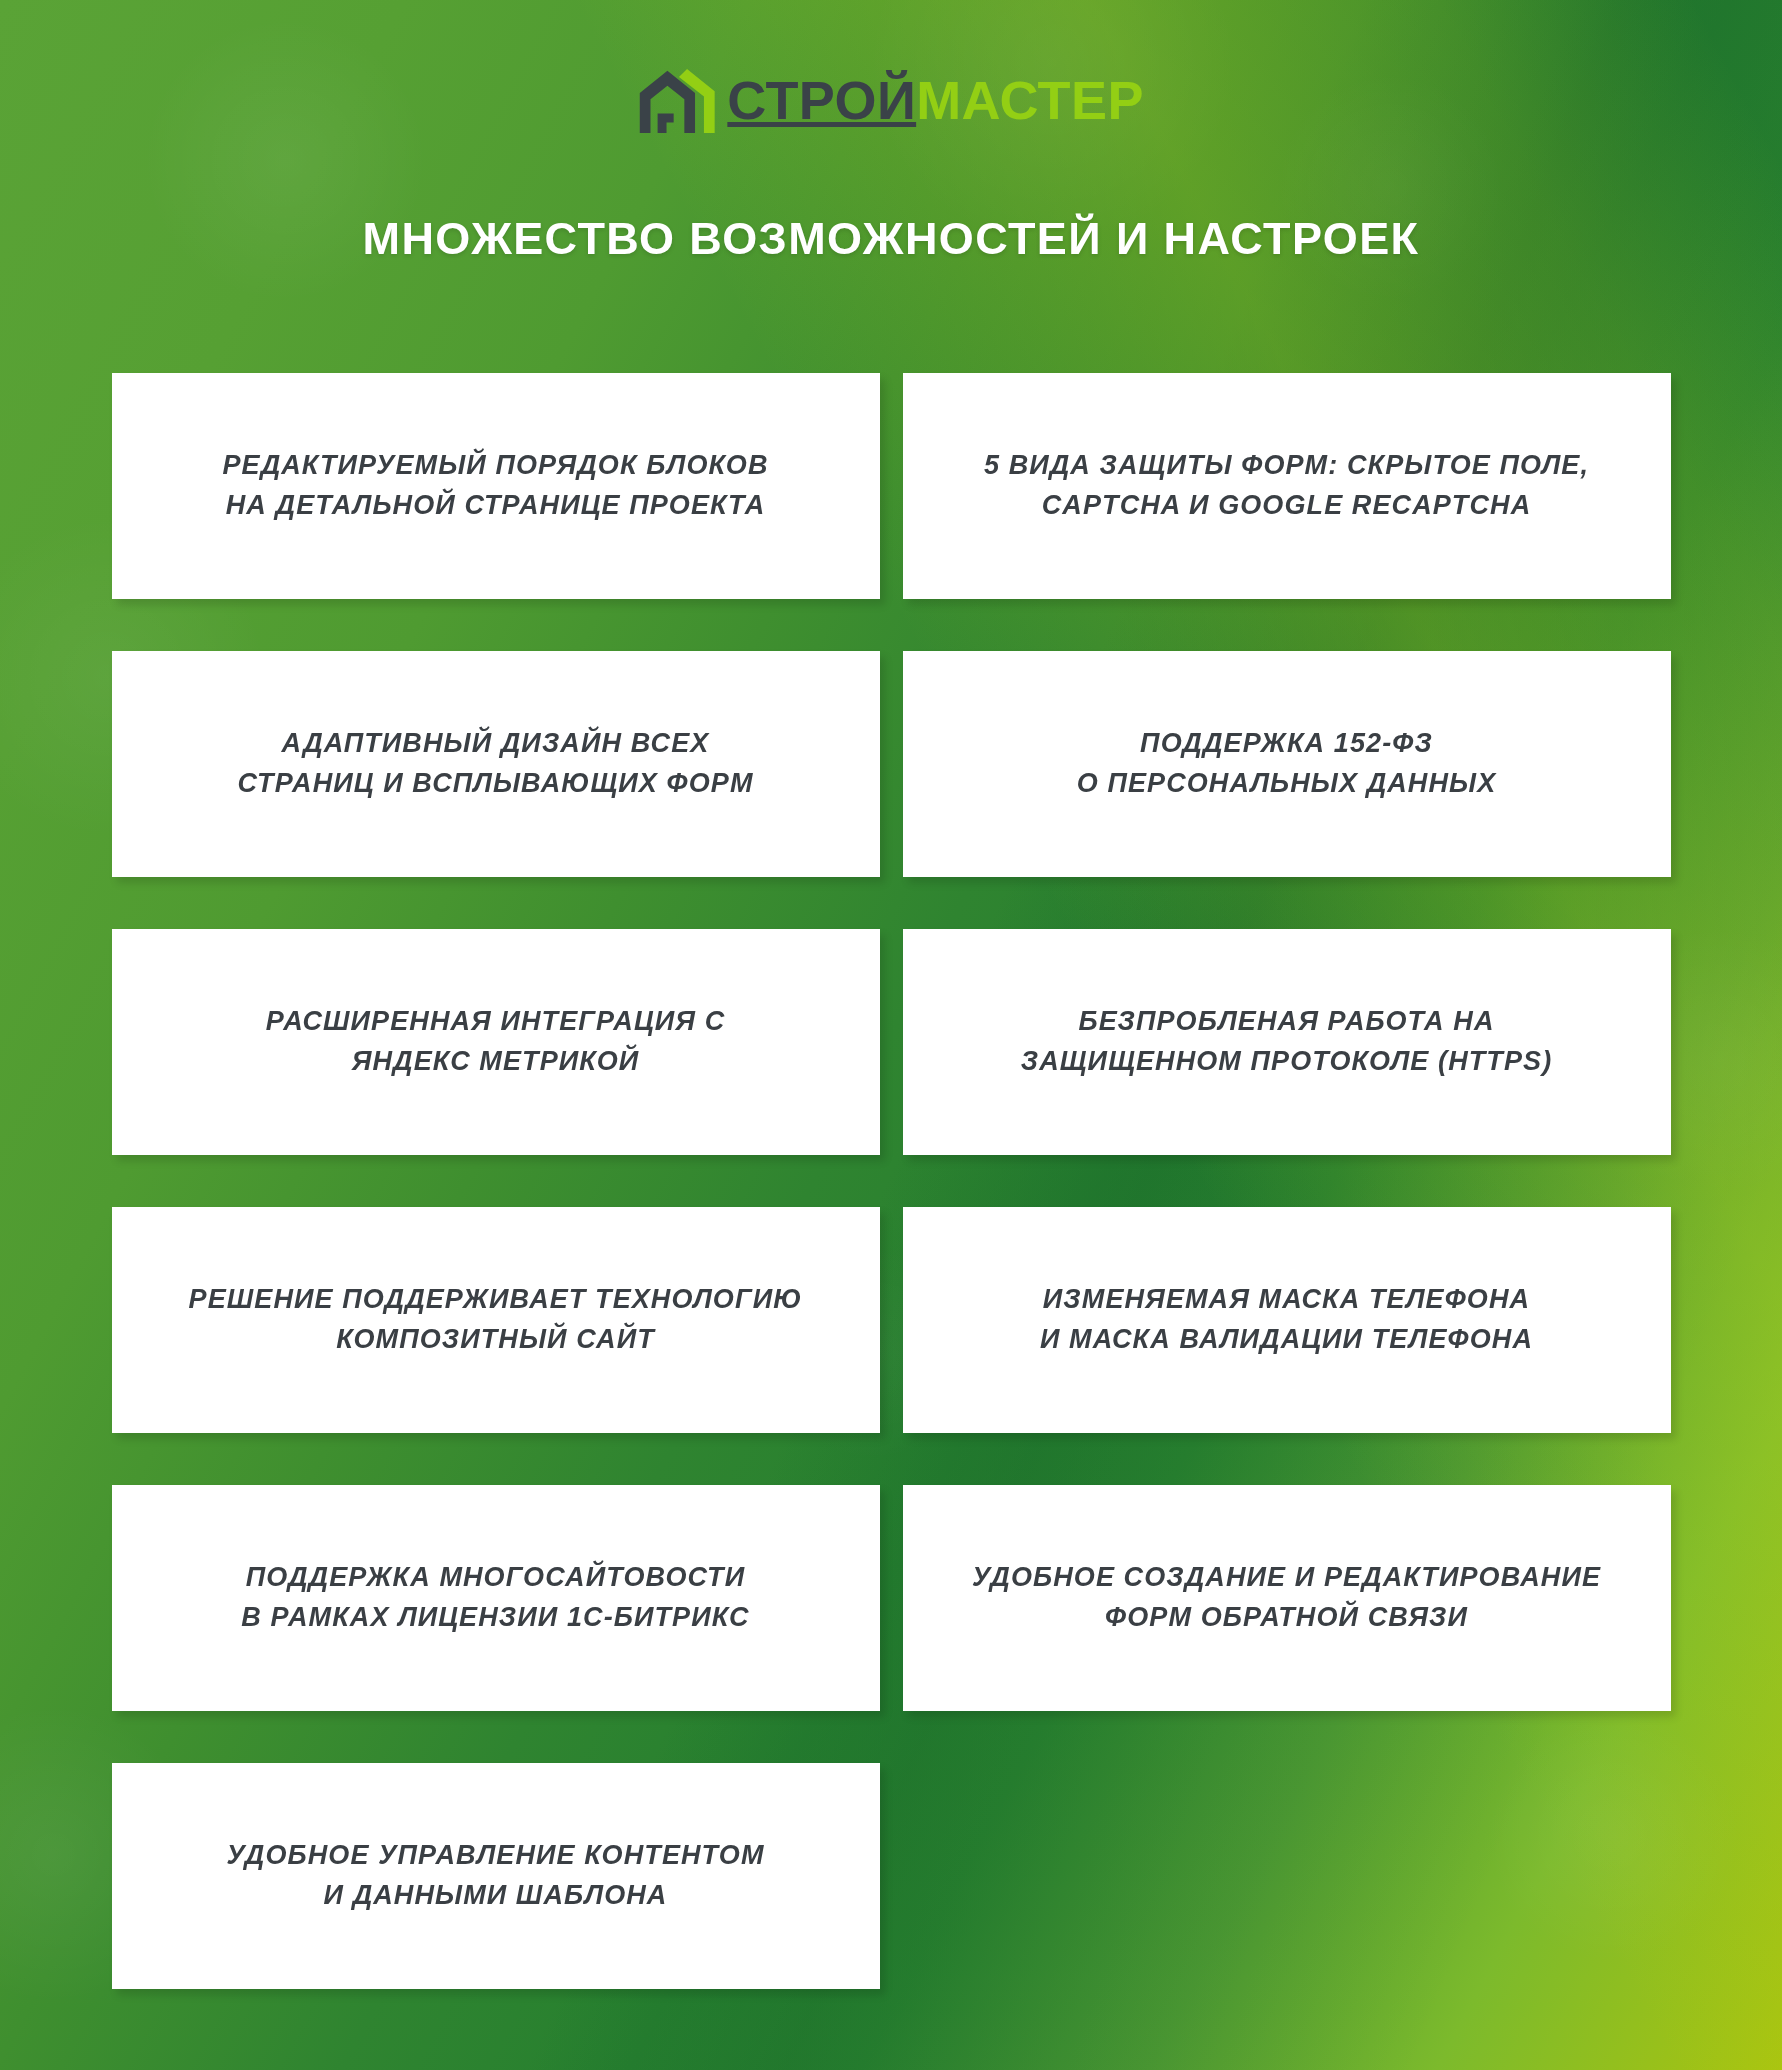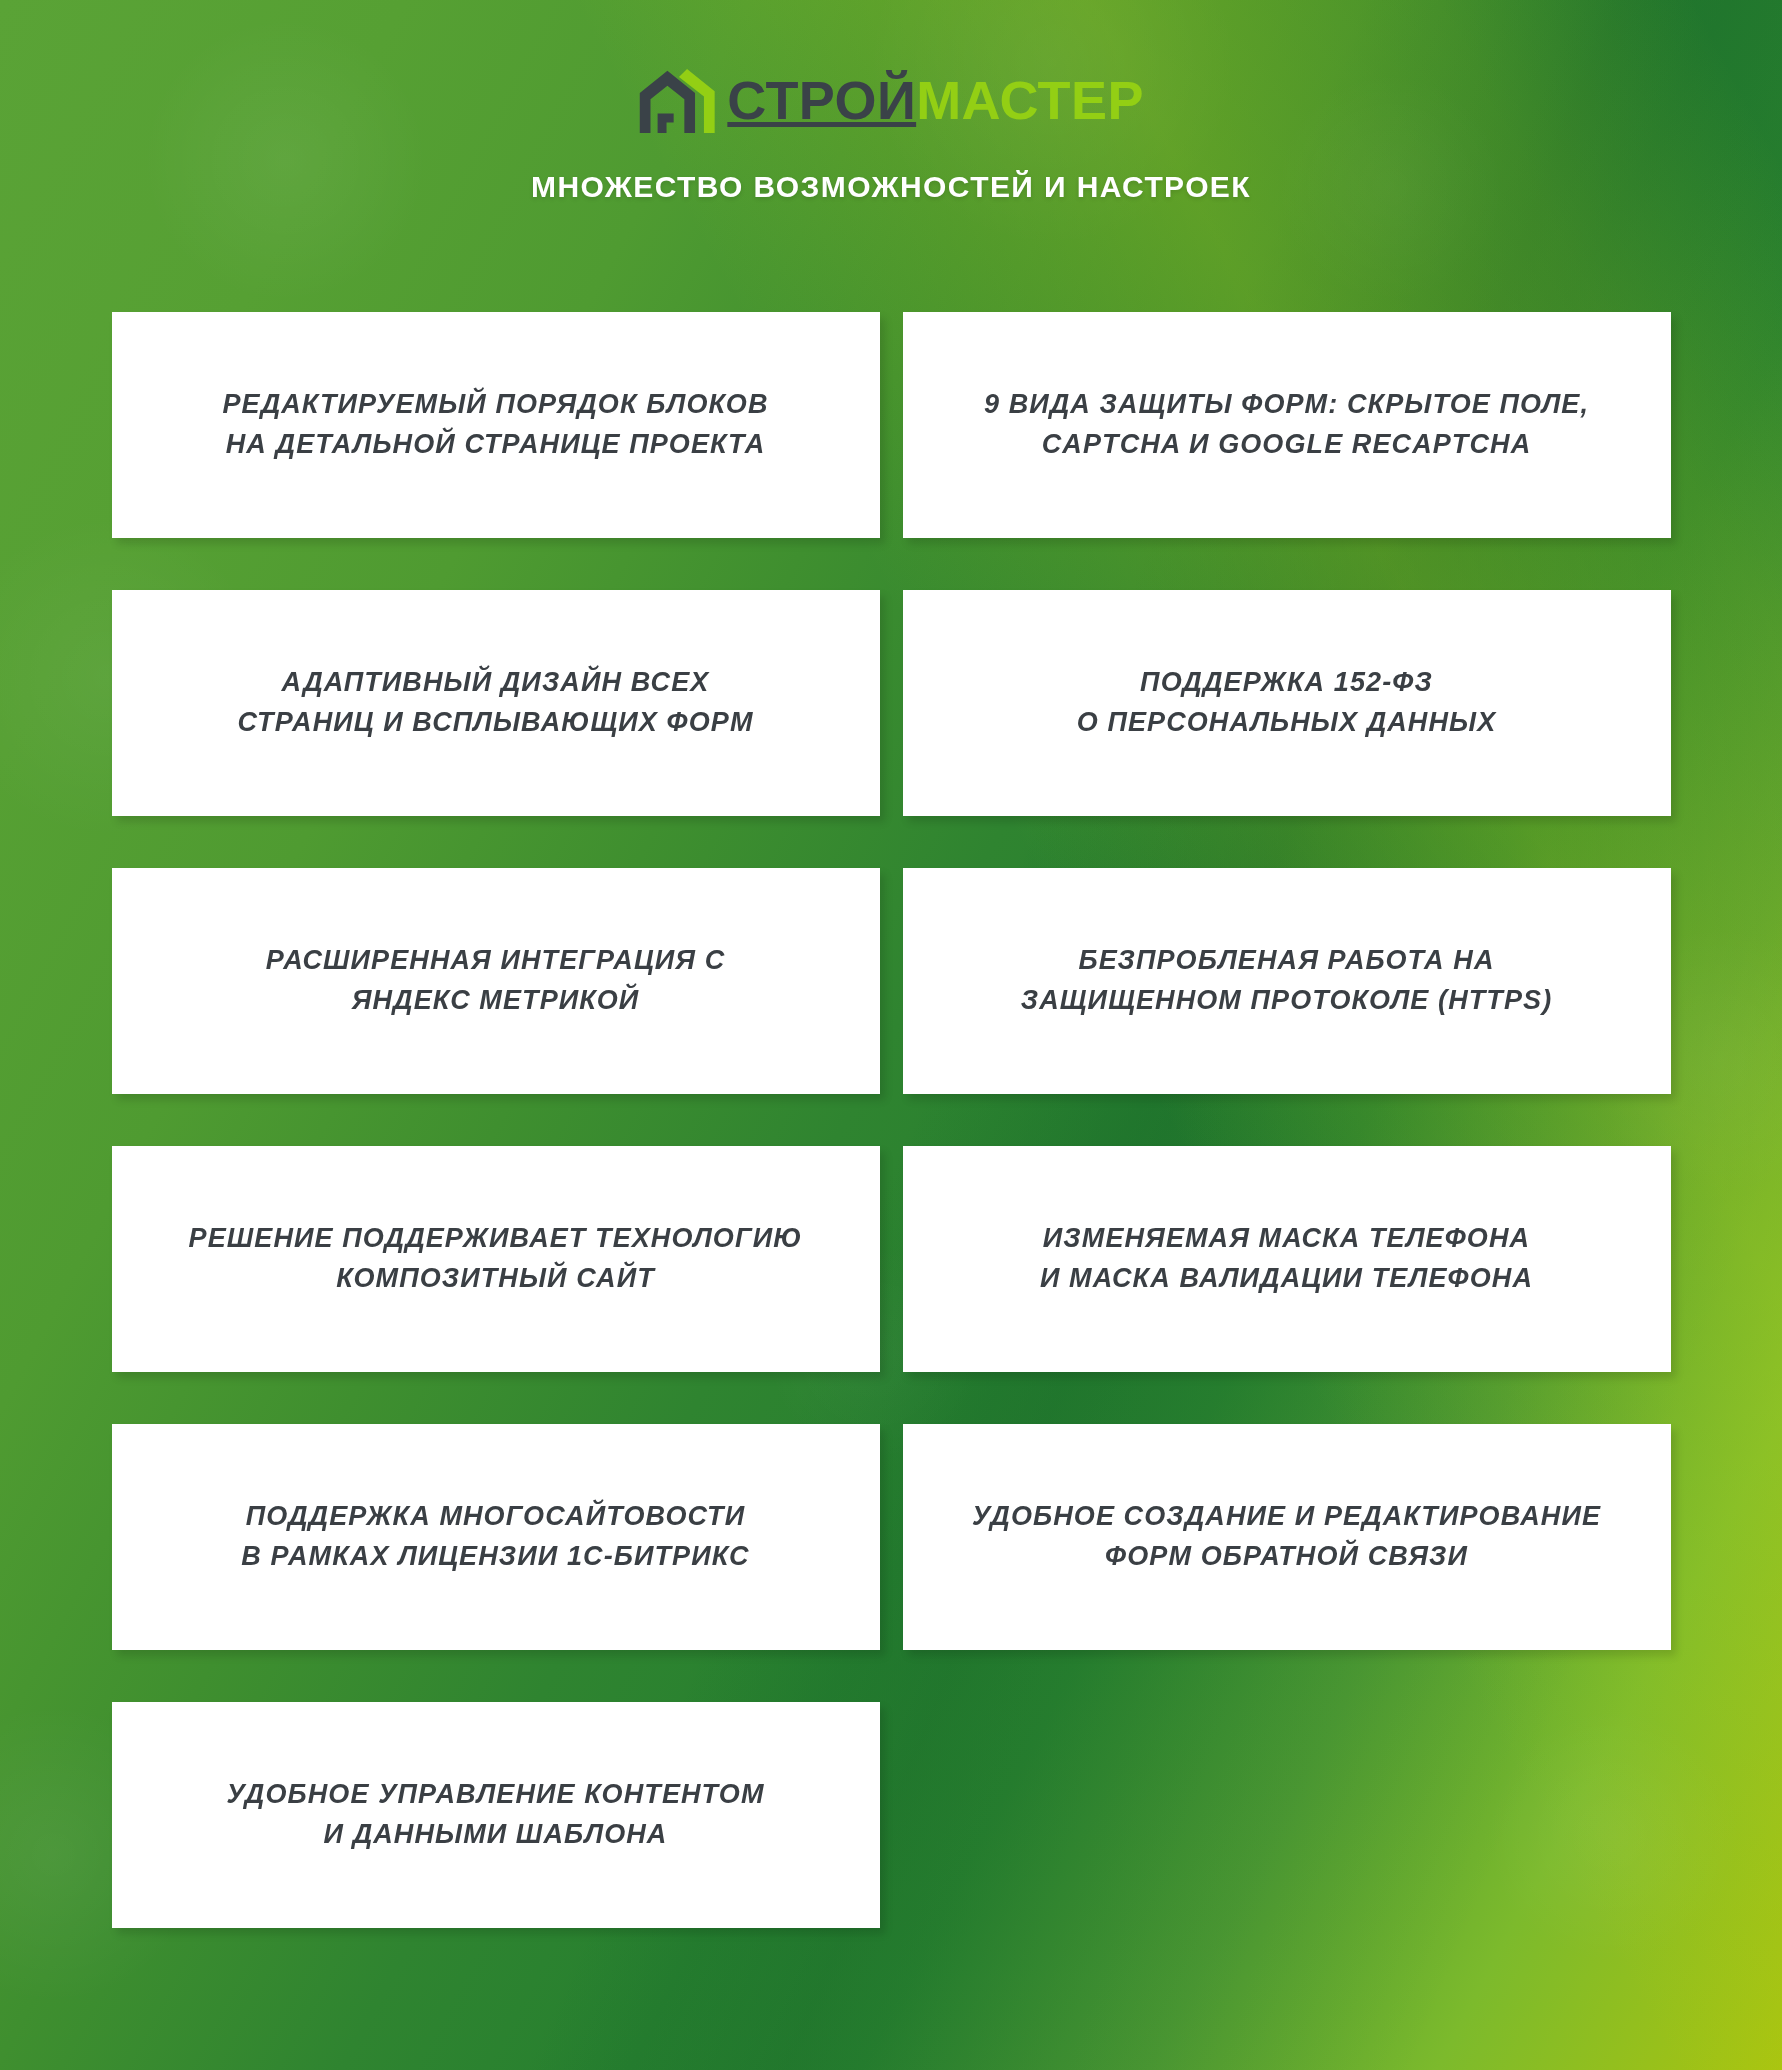--- a/index.html
+++ b/index.html
@@ -91,23 +91,23 @@
     letter-spacing: 0.4px;
     line-height: 1;
     white-space: nowrap;
     margin-left: -1.8px;
     padding-bottom: 1.8px;
   }
   .logo-text .part-a { color: #3a4248; text-decoration: underline; }
   .logo-text .part-b { color: #93cf14; }
 
   .page-title {
-    margin: 32px auto 0;
+    margin: 76px auto 0;
     color: #ffffff;
-    font-size: 30px;
+    font-size: 45px;
     font-weight: 700;
     letter-spacing: 1.4px;
     line-height: 1.1;
     text-shadow: 0 1.8px 4.5px rgba(0,0,0,0.13);
   }
 
   
   .grid {
     position: relative;
     z-index: 3;
@@ -160,21 +160,21 @@
 
     <h1 class="page-title">МНОЖЕСТВО ВОЗМОЖНОСТЕЙ И НАСТРОЕК</h1>
   </div>
 
   <div class="grid">
     <div class="card">
         <div class="card-text">РЕДАКТИРУЕМЫЙ ПОРЯДОК БЛОКОВ
 НА ДЕТАЛЬНОЙ СТРАНИЦЕ ПРОЕКТА</div>
       </div>
     <div class="card">
-        <div class="card-text">9 ВИДА ЗАЩИТЫ ФОРМ: СКРЫТОЕ ПОЛЕ,
+        <div class="card-text">5 ВИДА ЗАЩИТЫ ФОРМ: СКРЫТОЕ ПОЛЕ,
 CAPTCHA И GOOGLE RECAPTCHA</div>
       </div>
     <div class="card">
         <div class="card-text">АДАПТИВНЫЙ ДИЗАЙН ВСЕХ
 СТРАНИЦ И ВСПЛЫВАЮЩИХ ФОРМ</div>
       </div>
     <div class="card">
         <div class="card-text">ПОДДЕРЖКА 152-ФЗ
 О ПЕРСОНАЛЬНЫХ ДАННЫХ</div>
       </div>

